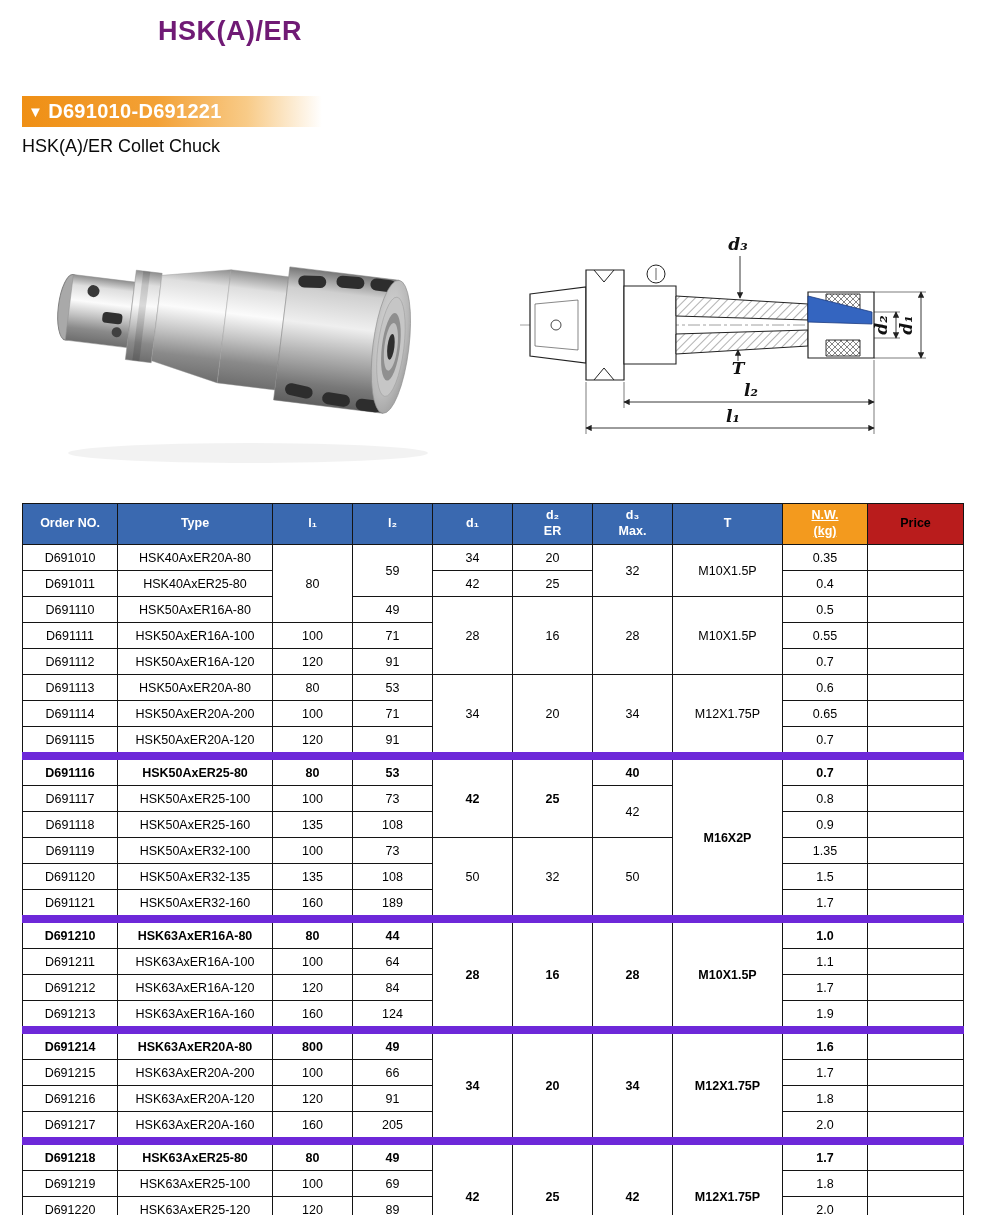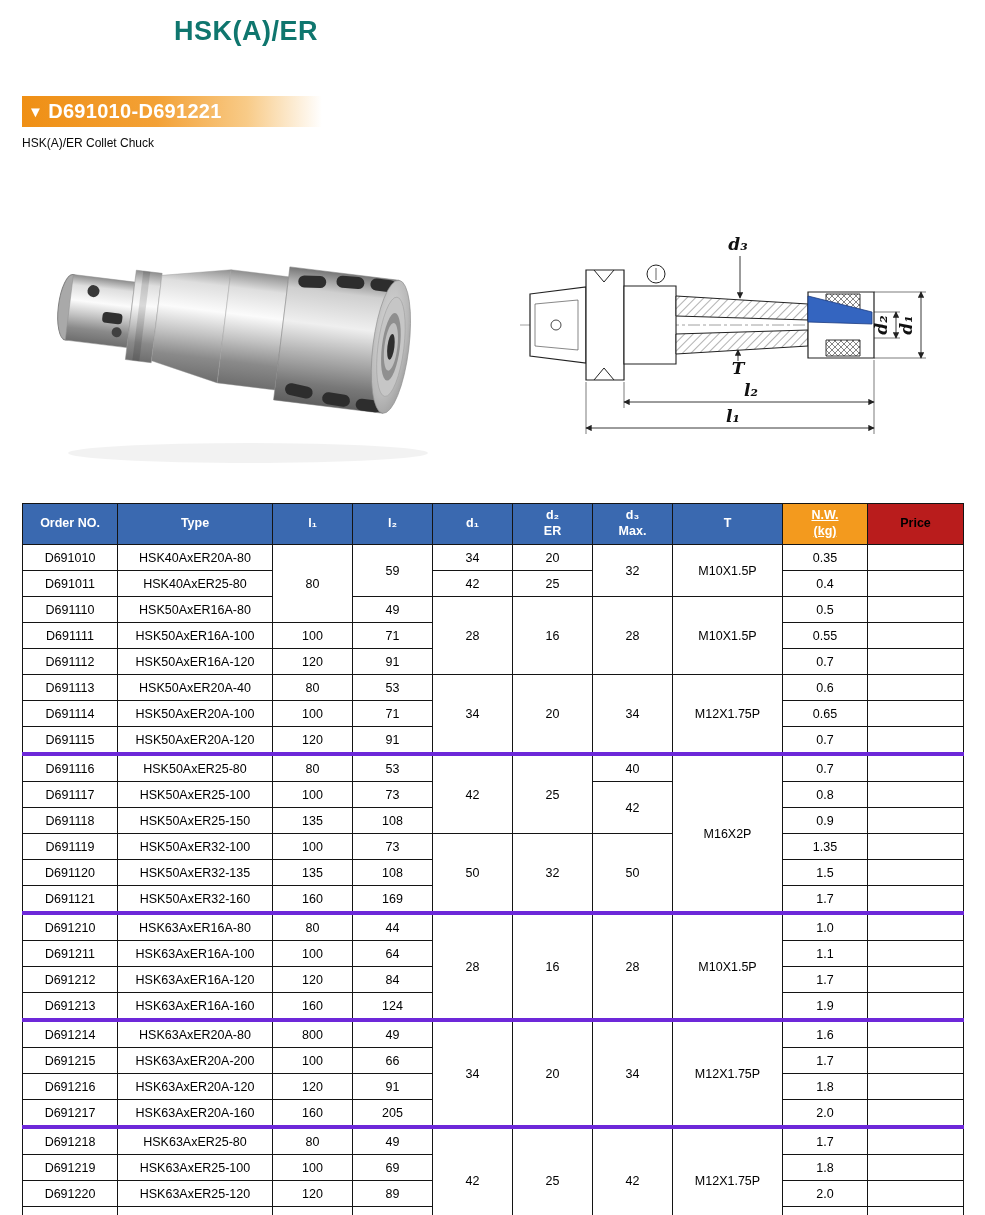--- a/index.html
+++ b/index.html
@@ -1,44 +1,44 @@
 <!DOCTYPE html>
 <html><head>
 <meta charset="utf-8">
 <style>
   html,body{margin:0;padding:0;}
   body{
     width:985px;height:1215px;position:relative;background:#ffffff;
     font-family:"Liberation Sans", sans-serif;color:#000;overflow:hidden;
   }
   .page-title{
-    position:absolute;left:174px;top:16px;margin:0;
-    font-size:27px;font-weight:bold;color:#0f766e;letter-spacing:.5px;
+    position:absolute;left:158px;top:16px;margin:0;
+    font-size:27px;font-weight:bold;color:#701a75;letter-spacing:.5px;
   }
   .banner{
     position:absolute;left:22px;top:96px;width:300px;height:31px;
     display:flex;align-items:center;gap:5px;padding-left:6px;box-sizing:border-box;
     background:linear-gradient(90deg,#ef8f14 0%,#f3a136 45%,#f8cb88 75%,#ffffff 100%);
     color:#fff;font-size:20px;font-weight:bold;letter-spacing:.3px;
   }
   .banner .tri{font-size:15px;line-height:1;}
-  .subtitle{position:absolute;left:22px;top:136px;font-size:12px;color:#0a0a0a;}
+  .subtitle{position:absolute;left:22px;top:136px;font-size:18px;color:#0a0a0a;}
   svg.photo{position:absolute;left:26px;top:188px;}
   svg.draw{position:absolute;left:508px;top:230px;}
   .draw text{font-family:"DejaVu Serif", serif;font-style:italic;font-weight:bold;font-size:17px;fill:#111;}
   .draw line, .draw polygon, .draw rect, .draw circle, .draw polyline, .draw path{vector-effect:non-scaling-stroke;}
   .tblwrap{position:absolute;left:22px;top:503px;width:941px;}
   table{border-collapse:collapse;width:941px;table-layout:fixed;}
   th,td{border:1px solid #141414;text-align:center;vertical-align:middle;overflow:hidden;}
   th{height:38px;font-size:12.5px;white-space:pre-line;line-height:1.25;padding:1px 2px;}
   th.blue{background:#3a69b0;color:#ffffff;}
   th.orange{background:#f39a1e;color:#ffffff;text-decoration:underline;}
   th.plain{background:#b91c1c;color:#000;}
   td{height:25px;font-size:12.5px;padding:0 2px;background:#fff;}
-  tr.sep td{border-top:4px solid #6d28d9;}
+  tr.sep td{border-top:8px solid #6d28d9;font-weight:bold;}
 </style>
 </head>
 <body>
 
 <h1 class="page-title">HSK(A)/ER</h1>
 
 <div class="banner">
   <span class="tri">▼</span>
   <span>D691010-D691221</span>
 </div>
@@ -233,33 +233,33 @@
         <tr>
           <td>D691112</td>
           <td>HSK50AxER16A-120</td>
           <td>120</td>
           <td>91</td>
           <td>0.7</td>
           <td></td>
         </tr>
         <tr>
           <td>D691113</td>
-          <td>HSK50AxER20A-40</td>
+          <td>HSK50AxER20A-80</td>
           <td>80</td>
           <td>53</td>
           <td rowspan="3">34</td>
           <td rowspan="3">20</td>
           <td rowspan="3">34</td>
           <td rowspan="3">M12X1.75P</td>
           <td>0.6</td>
           <td></td>
         </tr>
         <tr>
           <td>D691114</td>
-          <td>HSK50AxER20A-100</td>
+          <td>HSK50AxER20A-200</td>
           <td>100</td>
           <td>71</td>
           <td>0.65</td>
           <td></td>
         </tr>
         <tr>
           <td>D691115</td>
           <td>HSK50AxER20A-120</td>
           <td>120</td>
           <td>91</td>
@@ -282,21 +282,21 @@
           <td>D691117</td>
           <td>HSK50AxER25-100</td>
           <td>100</td>
           <td>73</td>
           <td rowspan="2">42</td>
           <td>0.8</td>
           <td></td>
         </tr>
         <tr>
           <td>D691118</td>
-          <td>HSK50AxER25-150</td>
+          <td>HSK50AxER25-160</td>
           <td>135</td>
           <td>108</td>
           <td>0.9</td>
           <td></td>
         </tr>
         <tr>
           <td>D691119</td>
           <td>HSK50AxER32-100</td>
           <td>100</td>
           <td>73</td>
@@ -311,21 +311,21 @@
           <td>HSK50AxER32-135</td>
           <td>135</td>
           <td>108</td>
           <td>1.5</td>
           <td></td>
         </tr>
         <tr>
           <td>D691121</td>
           <td>HSK50AxER32-160</td>
           <td>160</td>
-          <td>169</td>
+          <td>189</td>
           <td>1.7</td>
           <td></td>
         </tr>
         <tr class="sep">
           <td>D691210</td>
           <td>HSK63AxER16A-80</td>
           <td>80</td>
           <td>44</td>
           <td rowspan="4">28</td>
           <td rowspan="4">16</td>

